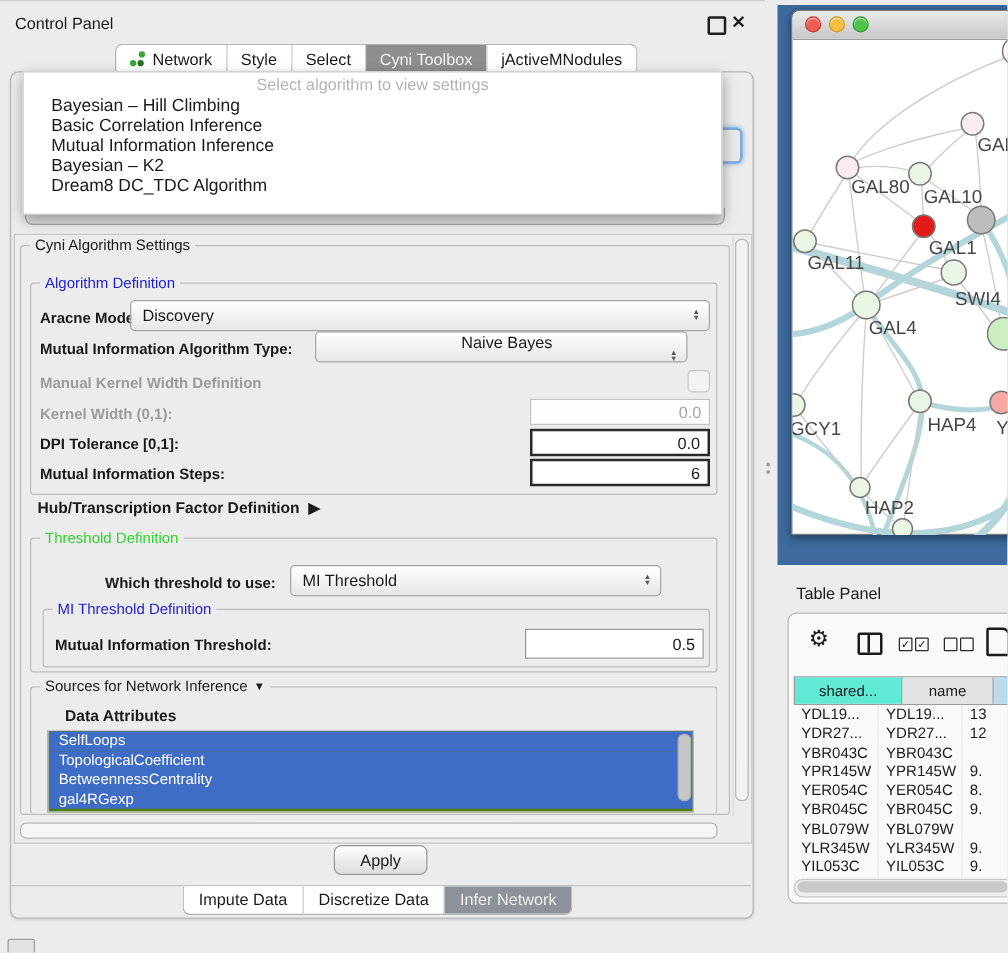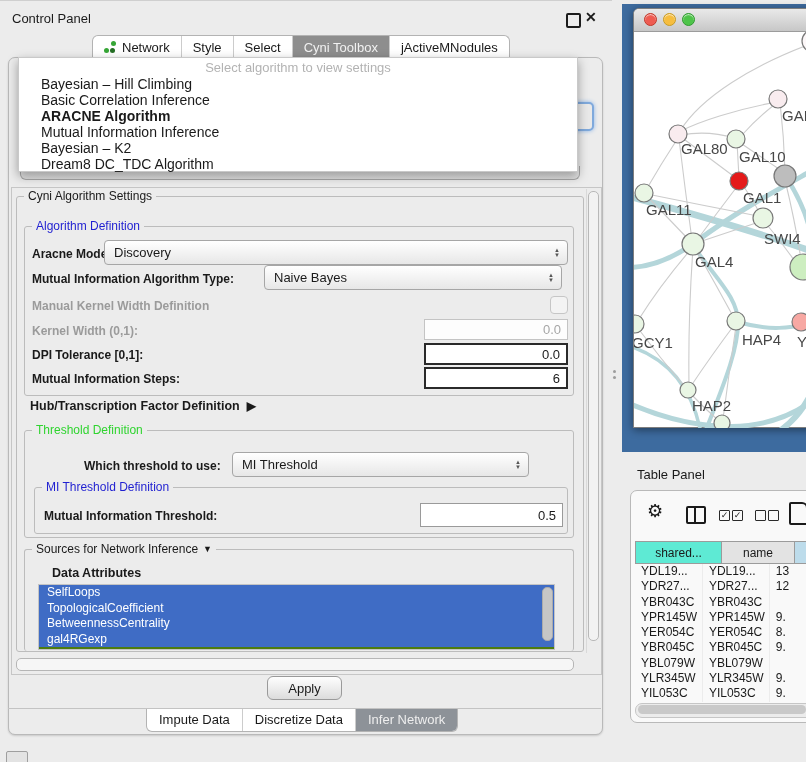--- a/index.html
+++ b/index.html
@@ -47,21 +47,21 @@
   #lbl-which{left:84px;top:459px;}   #lbl-mth{left:44px;top:509px;}
   #lbl-attrs{left:28px;top:566px;font-size:12.5px;margin-left:24px;}
   #hub-row{left:30px;top:399px;display:flex;align-items:center;gap:7px;font-size:12.5px;font-weight:bold;}
   .tri-right{font-size:12px;}
   .tri-down{font-size:9px;}
   
   .combo{display:flex;align-items:center;border:1px solid #a6a6a6;border-radius:4px;
          background:linear-gradient(#ffffff,#e7e7e7);font-size:13px;padding-left:9px;box-sizing:border-box;}
   .combo .spin{margin-left:auto;margin-right:7px;display:flex;flex-direction:column;line-height:5px;color:#555;font-size:6px;}
   #combo-aracne{left:104px;top:240px;width:464px;height:25px;gap:21px;}
-  #combo-mitype{left:264px;top:265px;width:298px;height:25px;}
+  #combo-mitype{left:252px;top:265px;width:298px;height:25px;flex-direction:column;}
   #combo-which{left:232px;top:452px;width:297px;height:25px;}
   
   #focus-combo{left:540px;top:102px;width:50px;height:25px;border:2px solid #7fa9dc;border-radius:5px;
                background:#e9e9e9;box-shadow:0 0 4px #8ab4e8;z-index:5;}
   #combo-under{left:20px;top:166px;width:558px;height:13px;border:1px solid #a8a8a8;border-top:none;
                border-radius:0 0 6px 6px;background:linear-gradient(#f0f0f0,#dfdfdf);z-index:5;}
   
   .field{display:flex;align-items:center;justify-content:flex-end;padding:0 6px;font-size:13px;
          background:#fff;border:1px solid #9a9a9a;box-sizing:border-box;}
   .field.dark{border:2px solid #2a2a2a;}
@@ -242,21 +242,20 @@
   <div id="tabs-bottom" class="abs">
       <div class="btab"><span>Impute Data</span></div>
       <div class="btab"><span>Discretize Data</span></div>
       <div class="btab selected"><span>Infer Network</span></div>
     </div>
 
   <div id="popup" class="abs">
     <div id="popup-ph">Select algorithm to view settings</div>
   <div class="pitem">Bayesian – Hill Climbing</div>
       <div class="pitem">Basic Correlation Inference</div>
-      <div class="pitem selected">ARACNE Algorithm</div>
       <div class="pitem">Mutual Information Inference</div>
       <div class="pitem">Bayesian – K2</div>
       <div class="pitem">Dream8 DC_TDC Algorithm</div>
     </div>
 
   <div id="split-grip" class="abs"></div>
 
   <div id="blue" class="abs"></div>
   <div id="net-win" class="abs">
     <div id="net-title">

